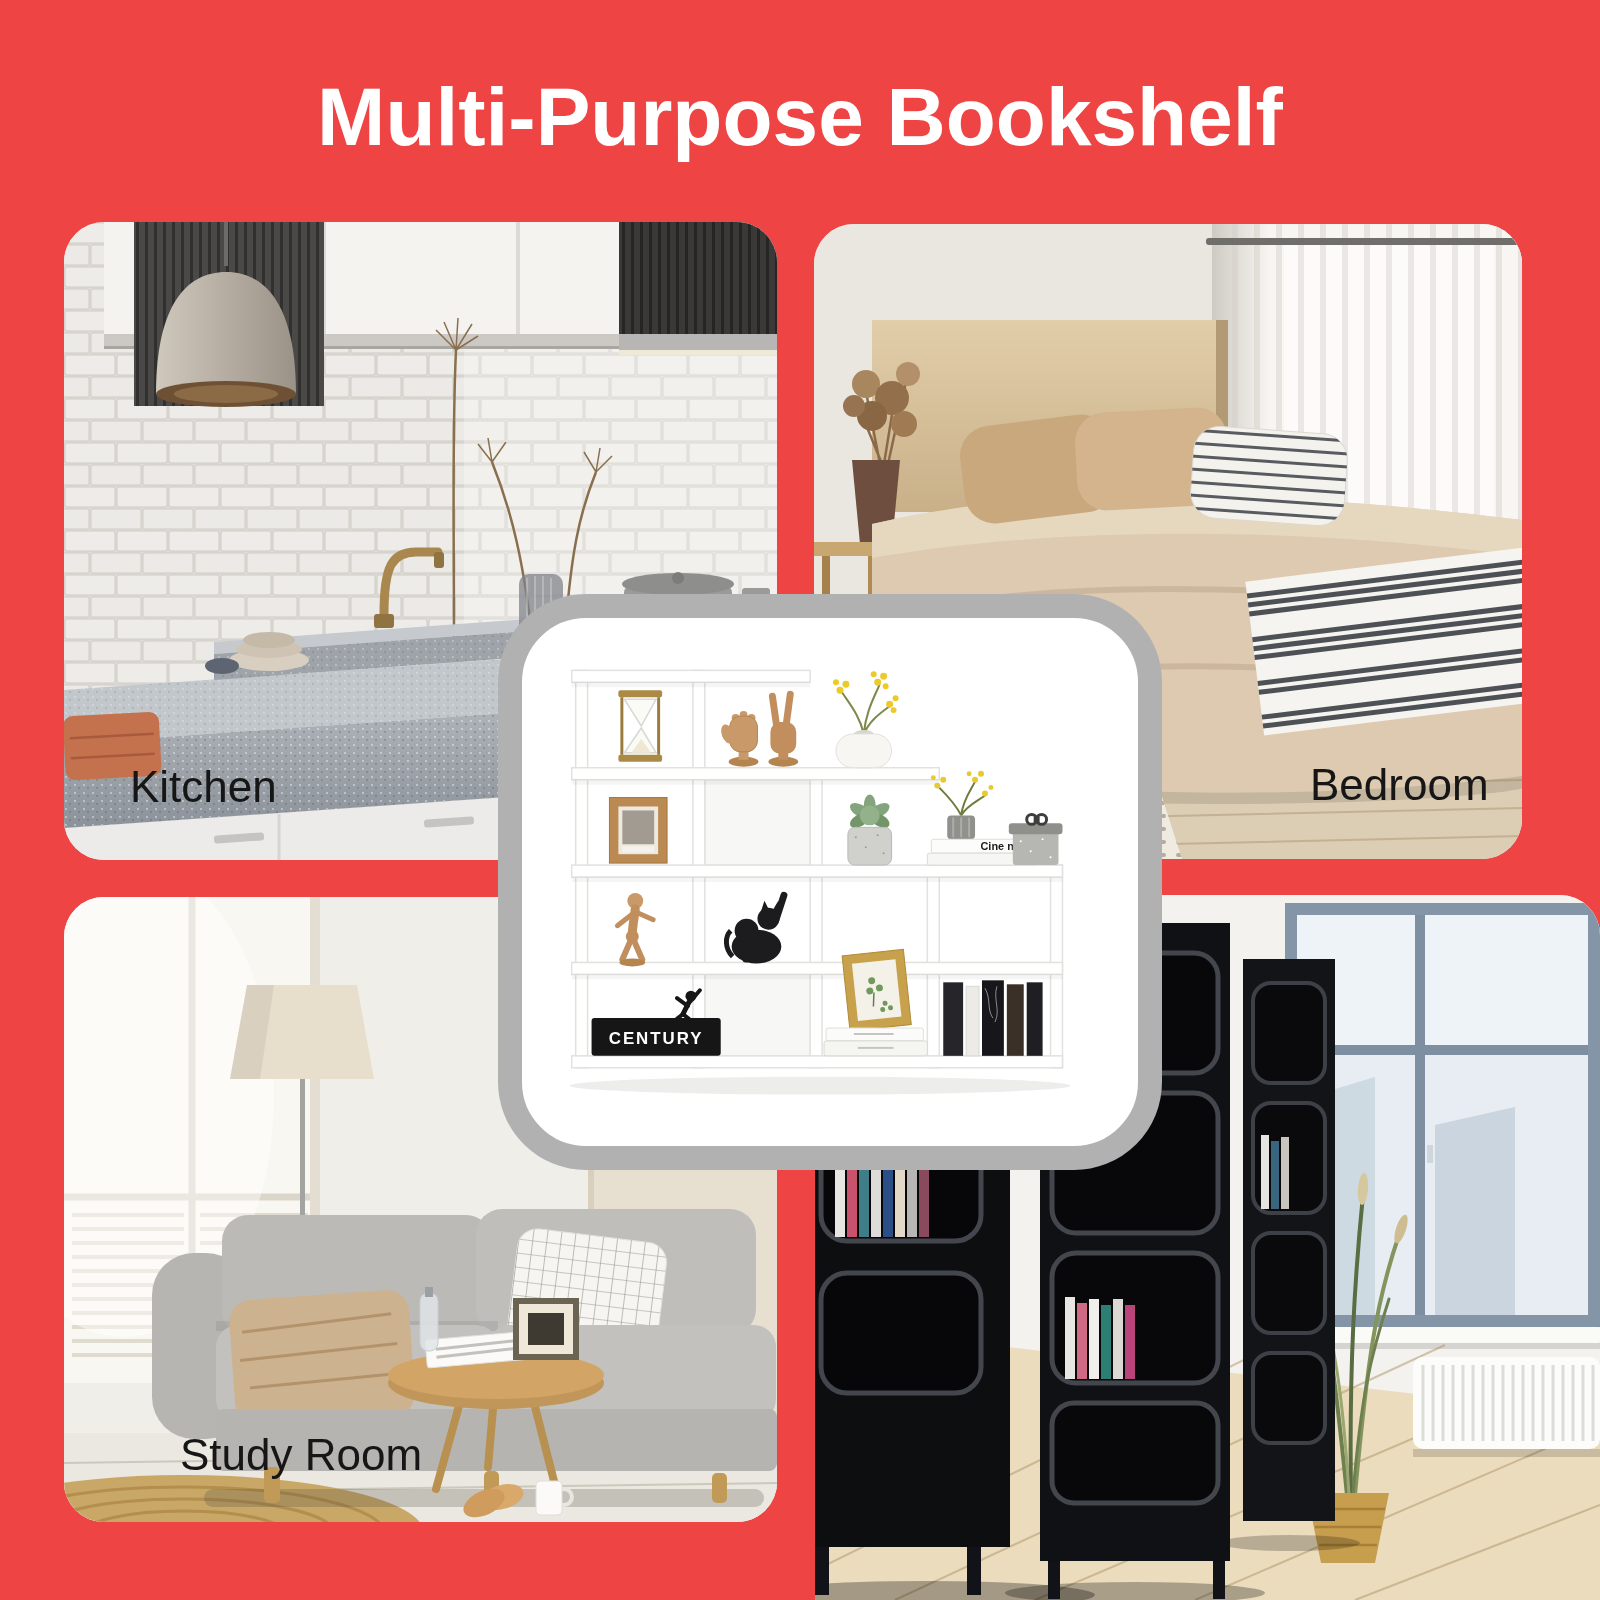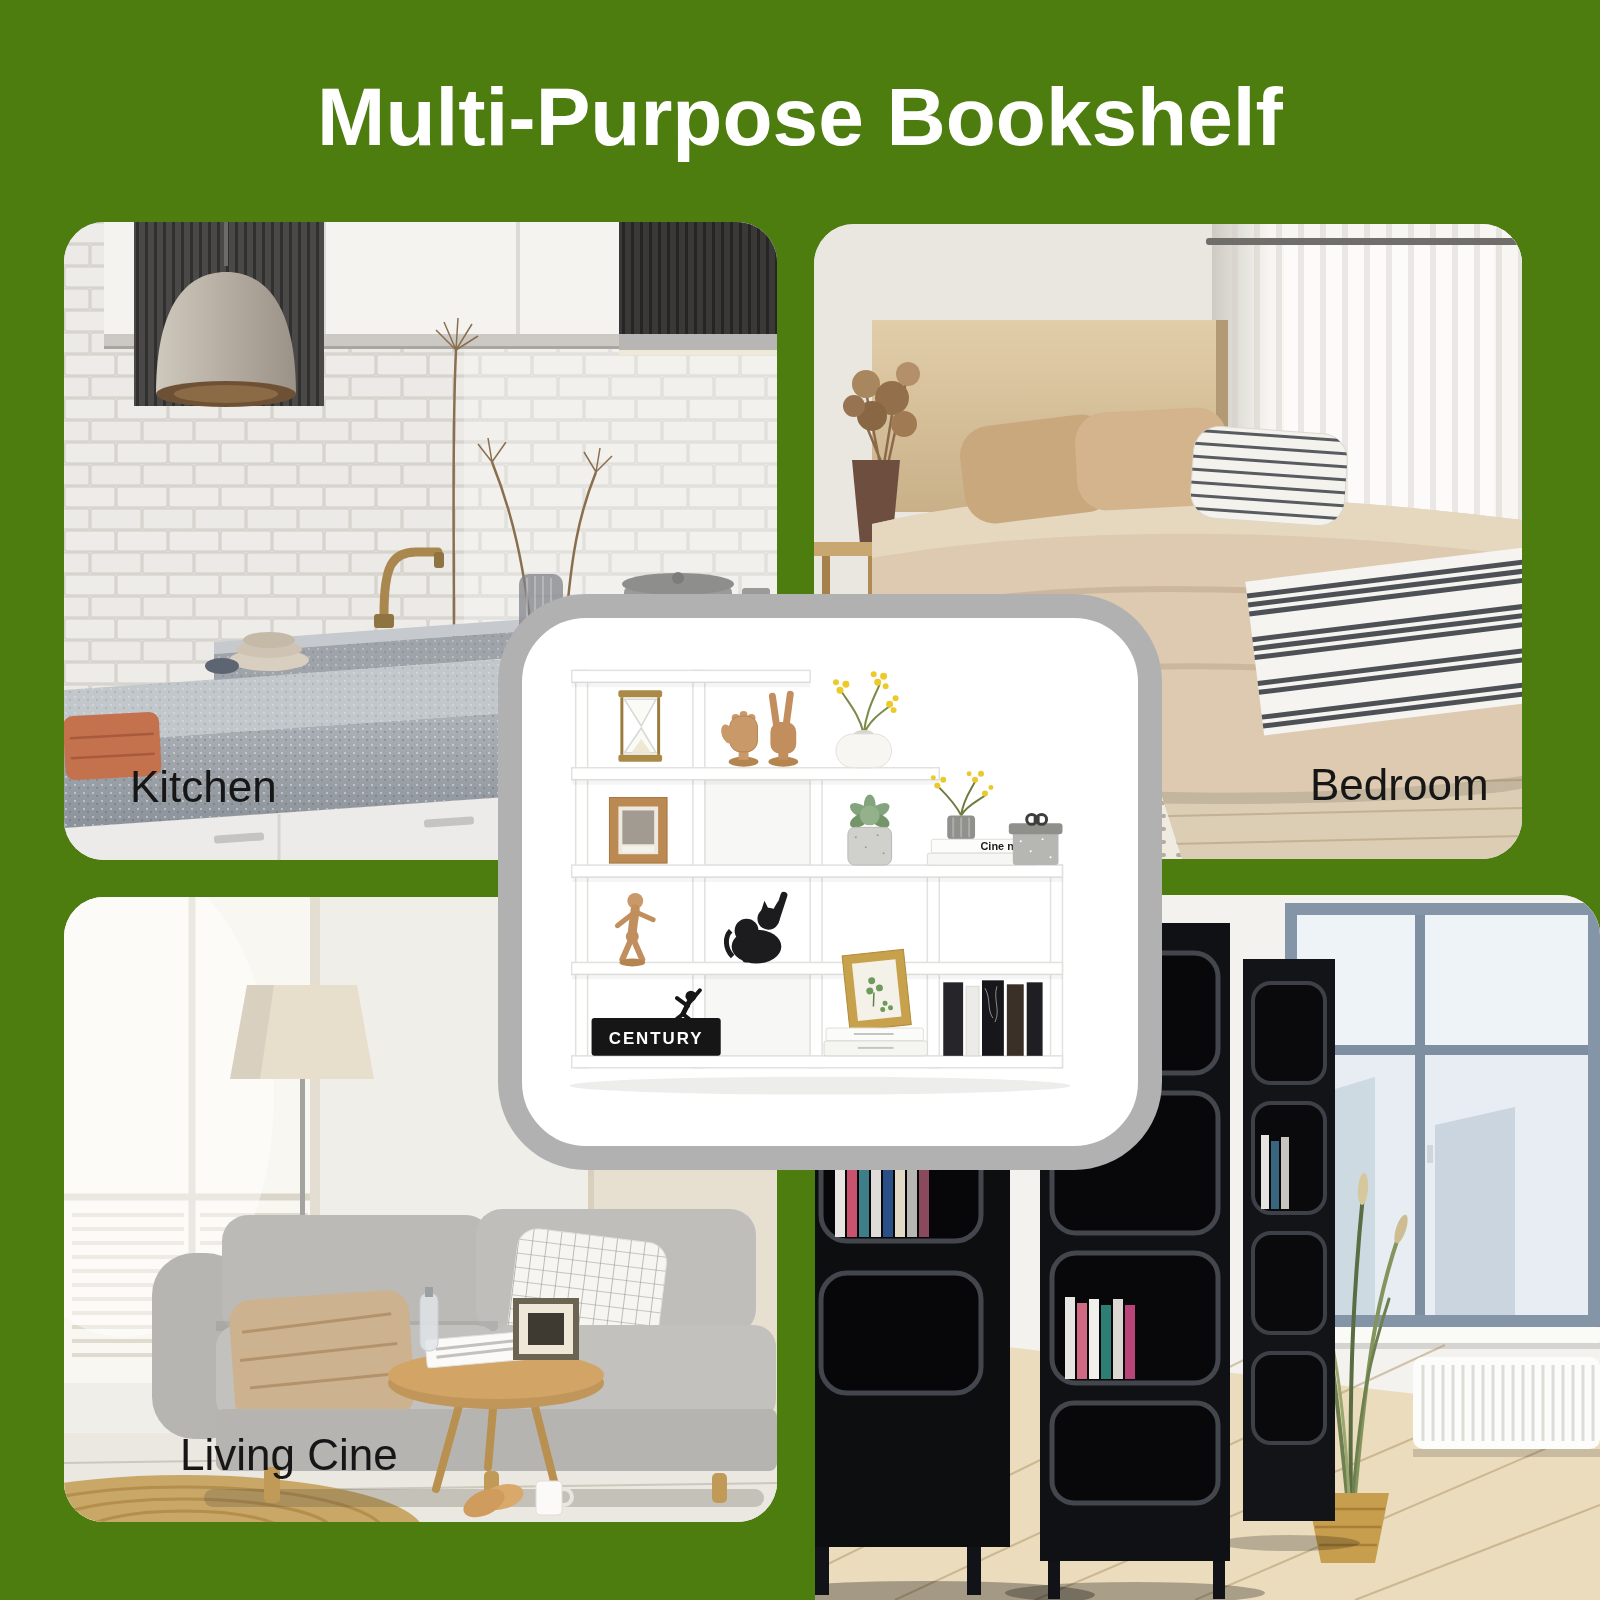--- a/index.html
+++ b/index.html
@@ -1,18 +1,18 @@
 <!DOCTYPE html>
 <html><head>
 <meta charset="utf-8">
 <style>
   html,body{margin:0;padding:0;background:#888;}
   #canvas{
     position:relative;width:1600px;height:1600px;overflow:hidden;
-    background:#4d7c0f;
+    background:#ef4444;
     font-family:"Liberation Sans", sans-serif;
   }
   .page-title{
     position:absolute;left:0;top:70px;width:1600px;text-align:center;
     font-size:82px;font-weight:700;color:#ffffff;letter-spacing:0;
   }
   .photo{
     position:absolute;overflow:hidden;background:#dcdcda;
   }
   .photo svg{position:absolute;left:0;top:0;}
@@ -330,21 +330,21 @@
         <rect x="356" y="396" width="18" height="58" rx="8" fill="rgba(223,228,231,0.85)" stroke="#c9cdd0"></rect>
         <rect x="361" y="390" width="8" height="10" fill="#9aa0a4"></rect>
       </g>
       <g>
         <ellipse cx="438" cy="600" rx="22" ry="12" fill="#d9a96c" transform="rotate(-15 438 600)"></ellipse>
         <ellipse cx="420" cy="606" rx="22" ry="12" fill="#cf9c5d" transform="rotate(-25 420 606)"></ellipse>
         <circle cx="500" cy="600" r="8" fill="none" stroke="#e8e6e1" stroke-width="4"></circle>
         <rect x="472" y="584" width="26" height="34" rx="4" fill="#fbfaf9" stroke="#e0ddd8"></rect>
       </g>
     </svg>
-    <div class="room-label" id="livingroom-label">Living Cine</div>
+    <div class="room-label" id="livingroom-label">Study Room</div>
   </div>
 
   <div class="photo" id="studyroom-photo">
     <svg width="785" height="705" viewBox="0 0 785 705">
       <rect width="785" height="705" fill="#f3f2ee"></rect>
       <g>
         <rect x="470" y="8" width="315" height="424" fill="#8495a7"></rect>
         <rect x="482" y="20" width="291" height="400" fill="#e7edf3"></rect>
         <rect x="482" y="20" width="291" height="140" fill="#eef3f7"></rect>
         <polygon points="500,200 560,182 560,420 500,420" fill="rgba(190,205,215,0.6)"></polygon>

